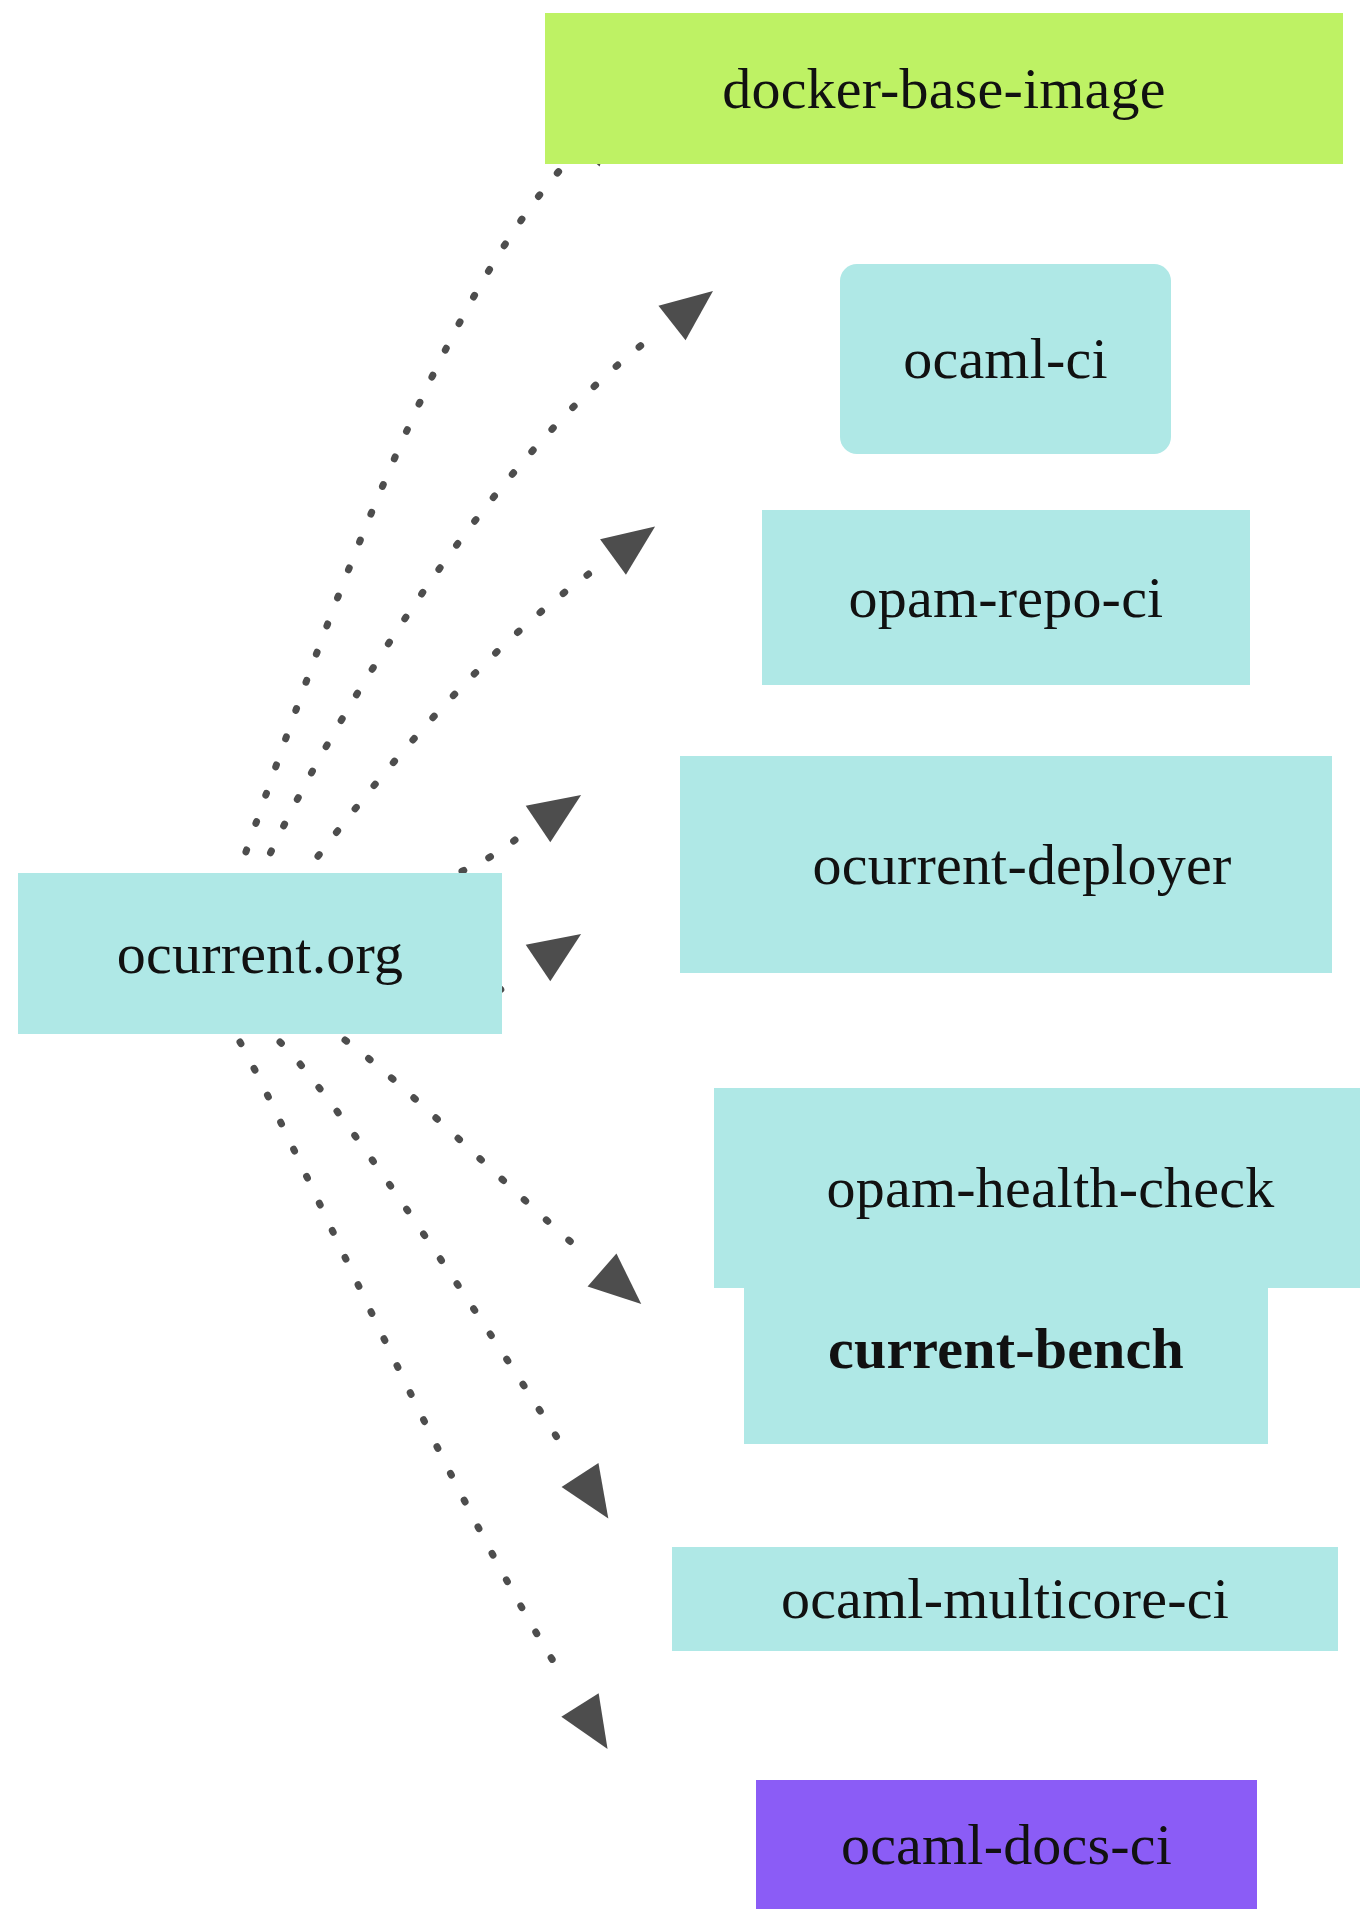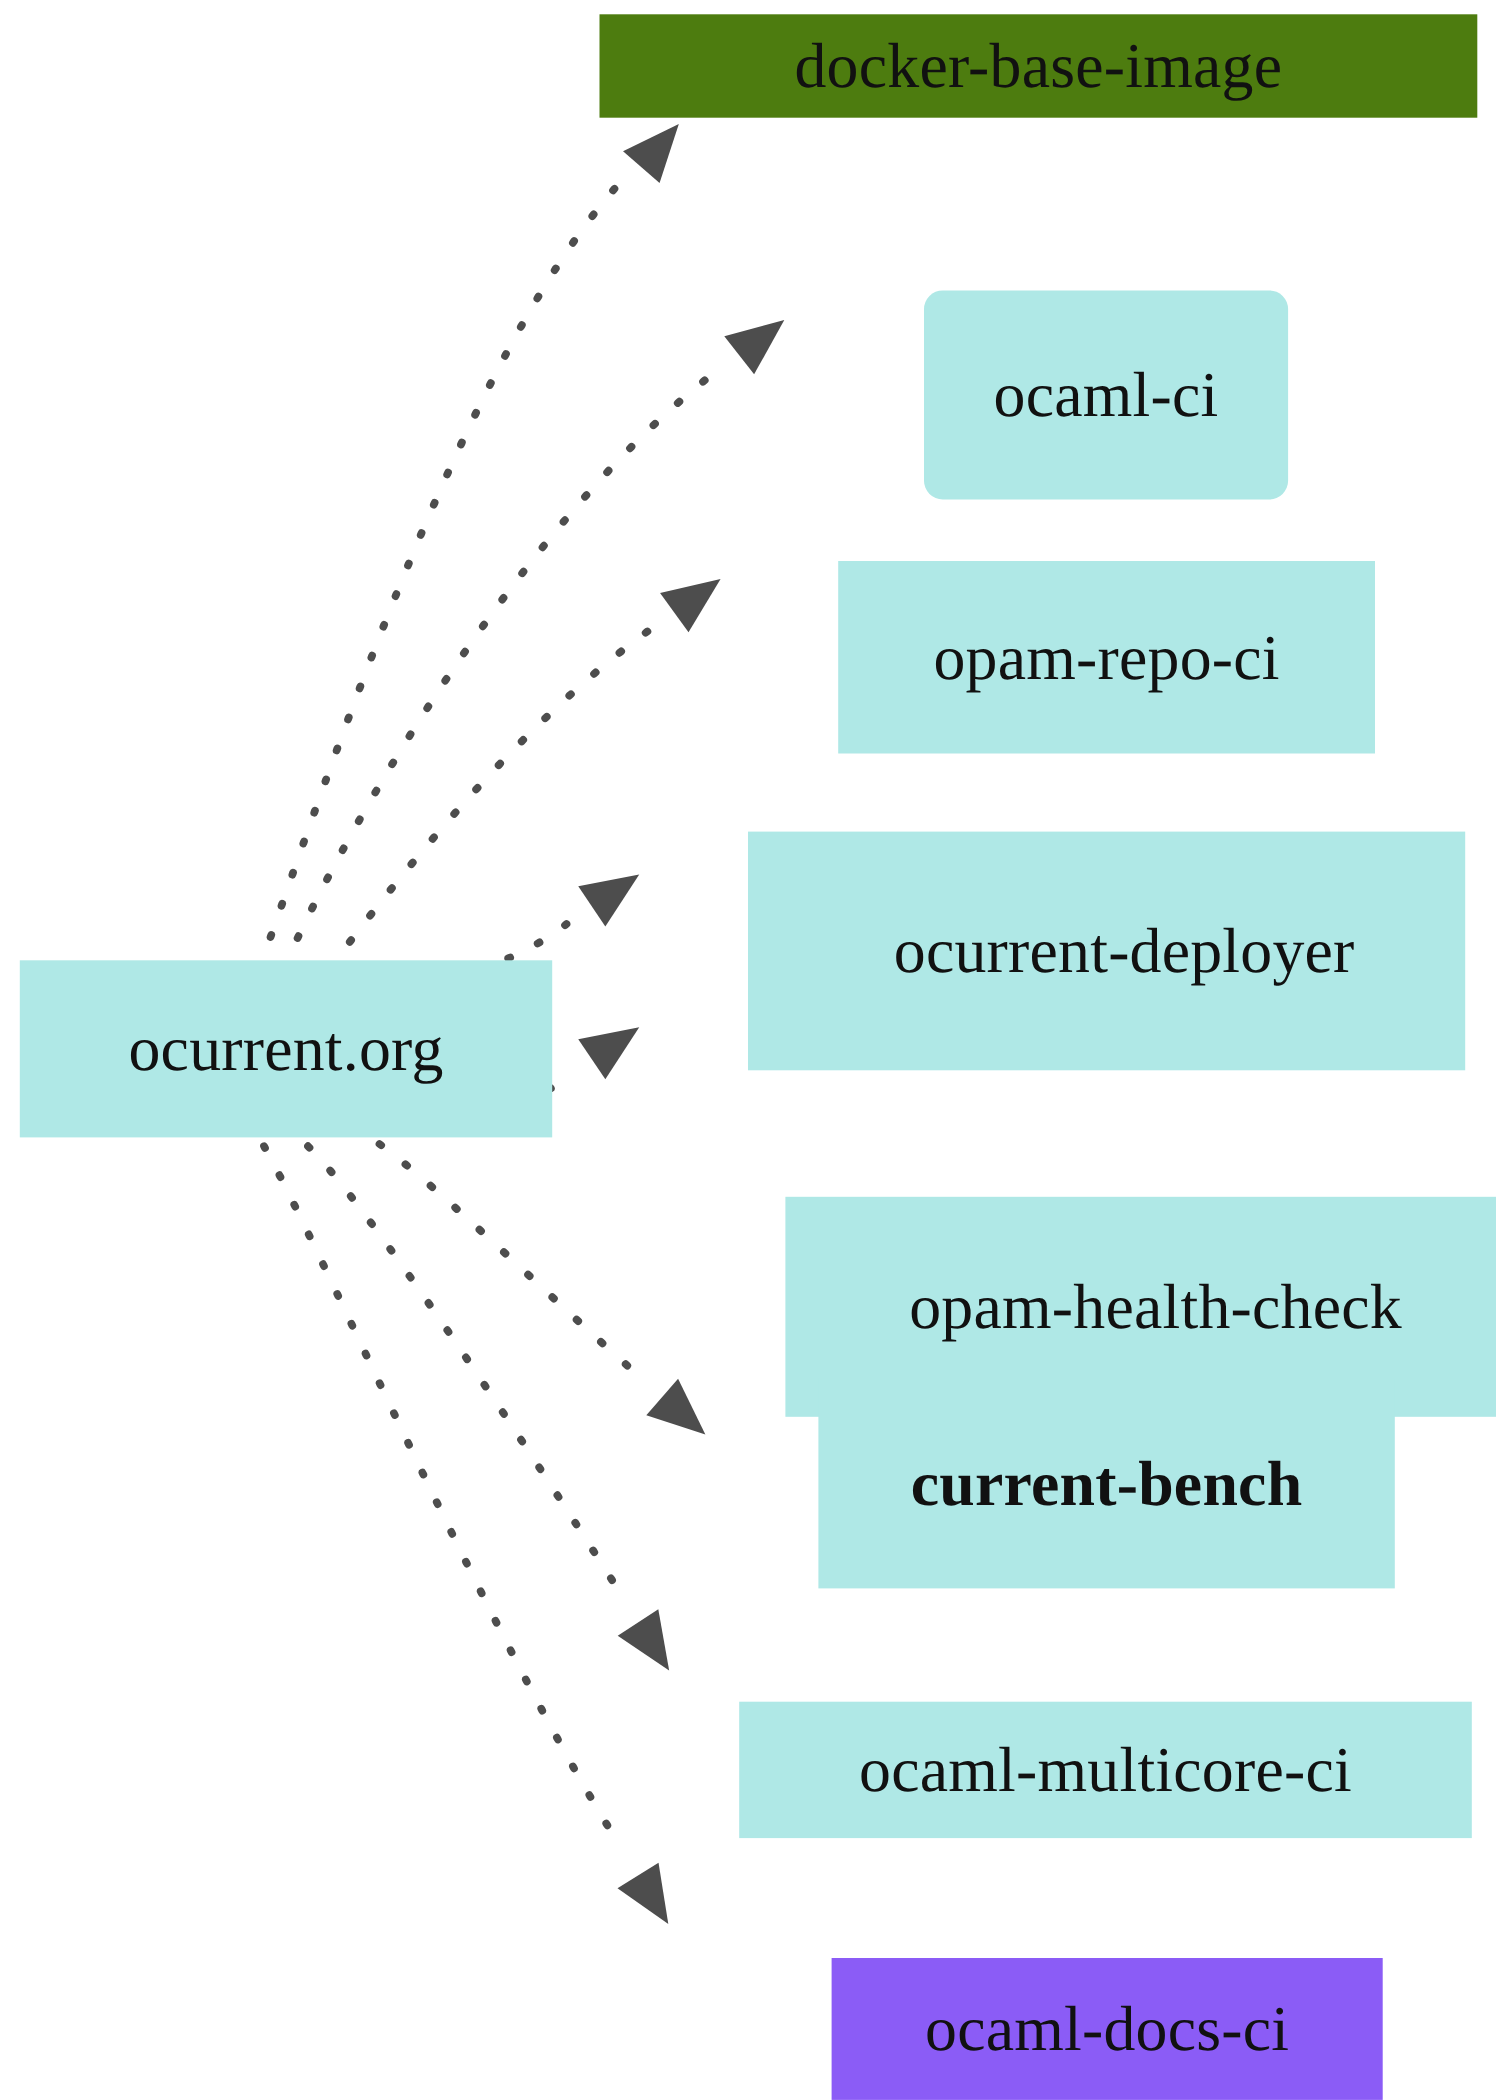--- a/index.html
+++ b/index.html
@@ -66,39 +66,39 @@
       <path d="M 280 1042 C 330 1090, 470 1300, 565 1450" fill="none" stroke="#4d4d4d" stroke-width="7" stroke-linecap="round" stroke-dasharray="2 28"></path>
       <polygon points="0,-22 52,0 0,22" fill="#4d4d4d" transform="translate(580,1475) rotate(57)"></polygon>
       <path d="M 240 1042 C 290 1130, 450 1500, 565 1680" fill="none" stroke="#4d4d4d" stroke-width="7" stroke-linecap="round" stroke-dasharray="2 28"></path>
       <polygon points="0,-22 52,0 0,22" fill="#4d4d4d" transform="translate(580,1705) rotate(58)"></polygon>
     </svg>
 
   <div id="node-layer">
       <div class="graph-node root-node" style="left: 18px; top: 873px; width: 484px; height: 161px; background: rgb(175, 232, 230); color: rgb(17, 17, 17);">
         <span>ocurrent.org</span>
       </div>
-      <div class="graph-node" style="left: 545px; top: 13px; width: 798px; height: 94px; background: #4d7c0f; color: rgb(17, 17, 17);">
+      <div class="graph-node" style="left: 545px; top: 13px; width: 798px; height: 151px; background: #bef264; color: rgb(17, 17, 17);">
         <span>docker-base-image</span>
       </div>
       <div class="graph-node" style="left: 840px; top: 264px; width: 331px; height: 190px; background: rgb(175, 232, 230); color: rgb(17, 17, 17); border-radius: 17px;">
         <span>ocaml-ci</span>
       </div>
       <div class="graph-node" style="left: 762px; top: 510px; width: 488px; height: 175px; background: rgb(175, 232, 230); color: rgb(17, 17, 17);">
         <span>opam-repo-ci</span>
       </div>
       <div class="graph-node" style="left: 680px; top: 756px; width: 652px; height: 217px; background: rgb(175, 232, 230); color: rgb(17, 17, 17); padding-left: 32px;">
         <span>ocurrent-deployer</span>
       </div>
       <div class="graph-node" style="left: 669px; top: 1088px; width: 673px; height: 200px; background: rgb(175, 232, 230); color: rgb(17, 17, 17); margin-left: 45px;">
         <span>opam-health-check</span>
       </div>
       <div class="graph-node" style="left: 744px; top: 1253px; width: 524px; height: 191px; background: rgb(175, 232, 230); color: rgb(17, 17, 17); font-weight: bold;">
         <span>current-bench</span>
       </div>
-      <div class="graph-node" style="left: 672px; top: 1547px; width: 666px; height: 124px; background: rgb(175, 232, 230); color: rgb(17, 17, 17);">
+      <div class="graph-node" style="left: 672px; top: 1547px; width: 666px; height: 104px; background: rgb(175, 232, 230); color: rgb(17, 17, 17);">
         <span>ocaml-multicore-ci</span>
       </div>
       <div class="graph-node" style="left: 756px; top: 1780px; width: 501px; height: 129px; background: #8b5cf6; color: rgb(17, 17, 17);">
         <span>ocaml-docs-ci</span>
       </div>
     </div>
 
 </div>
 
 </body></html>

